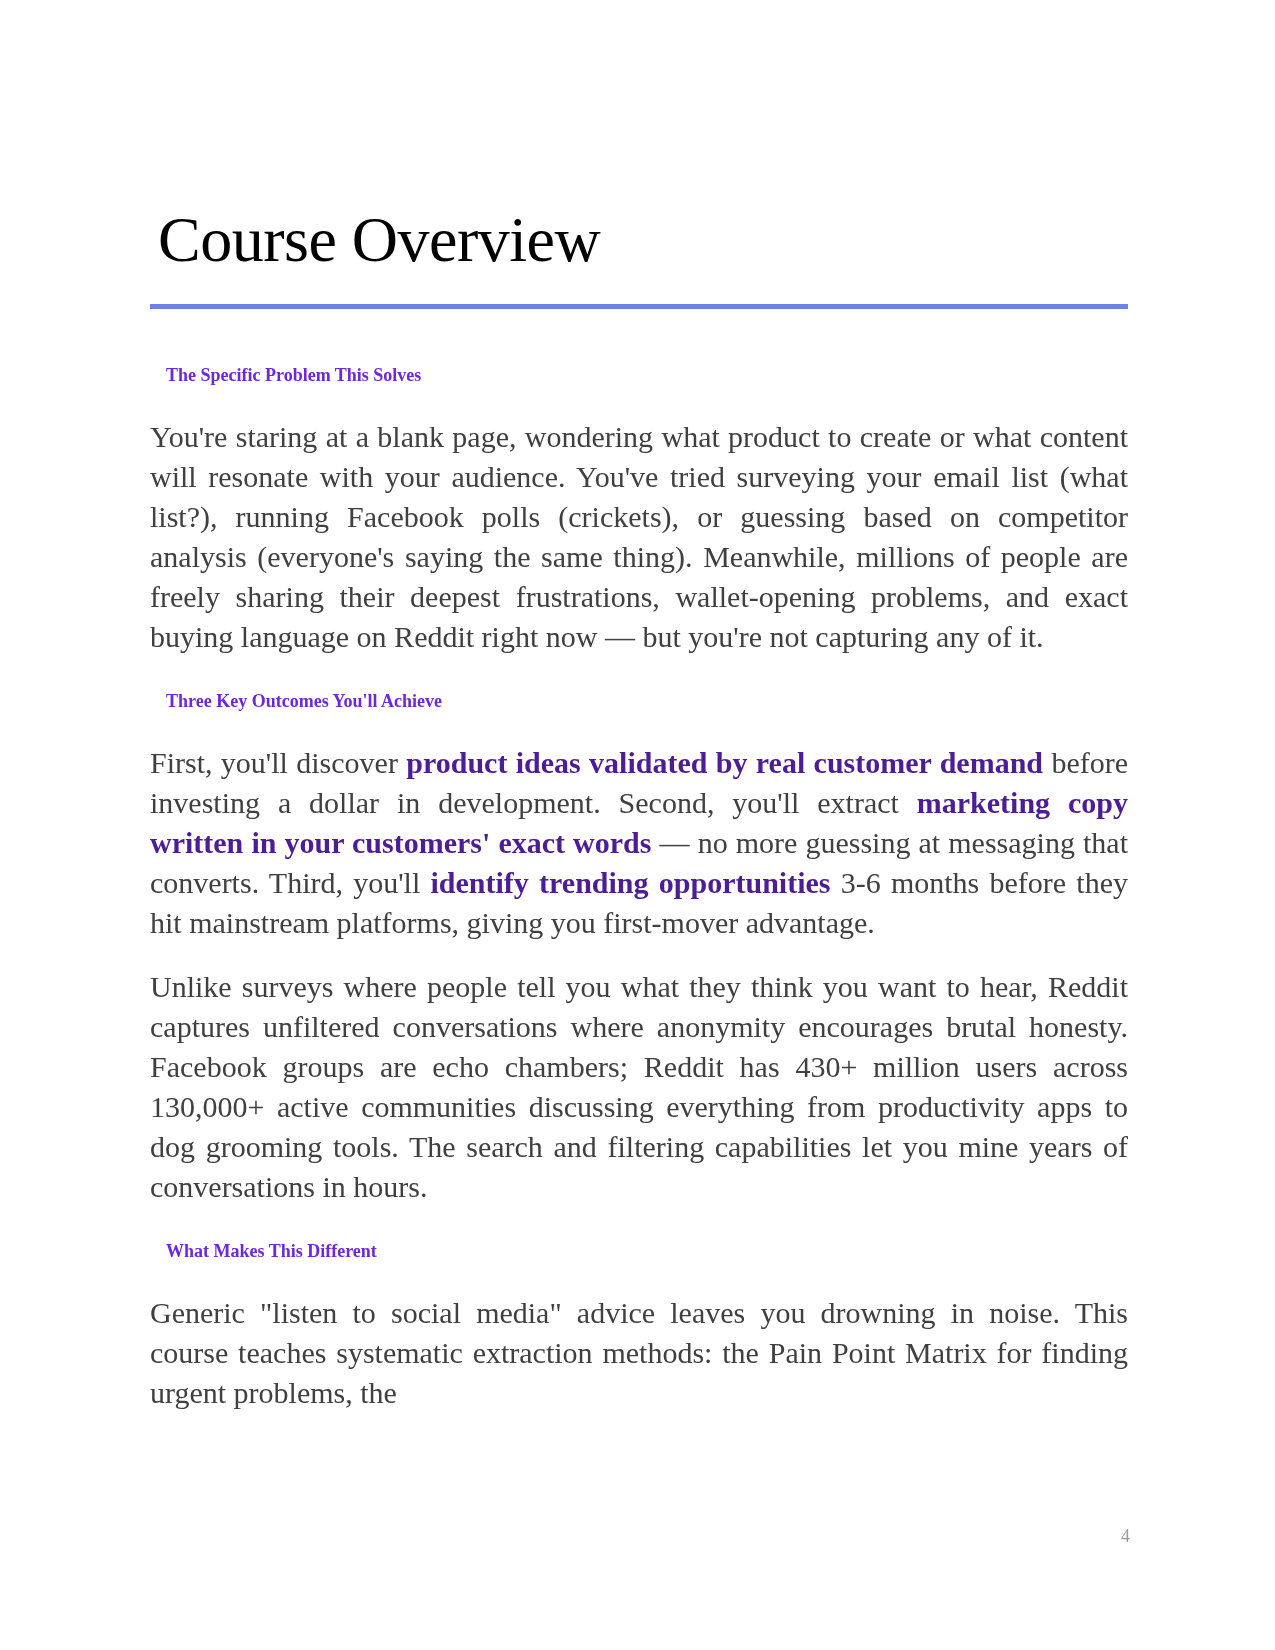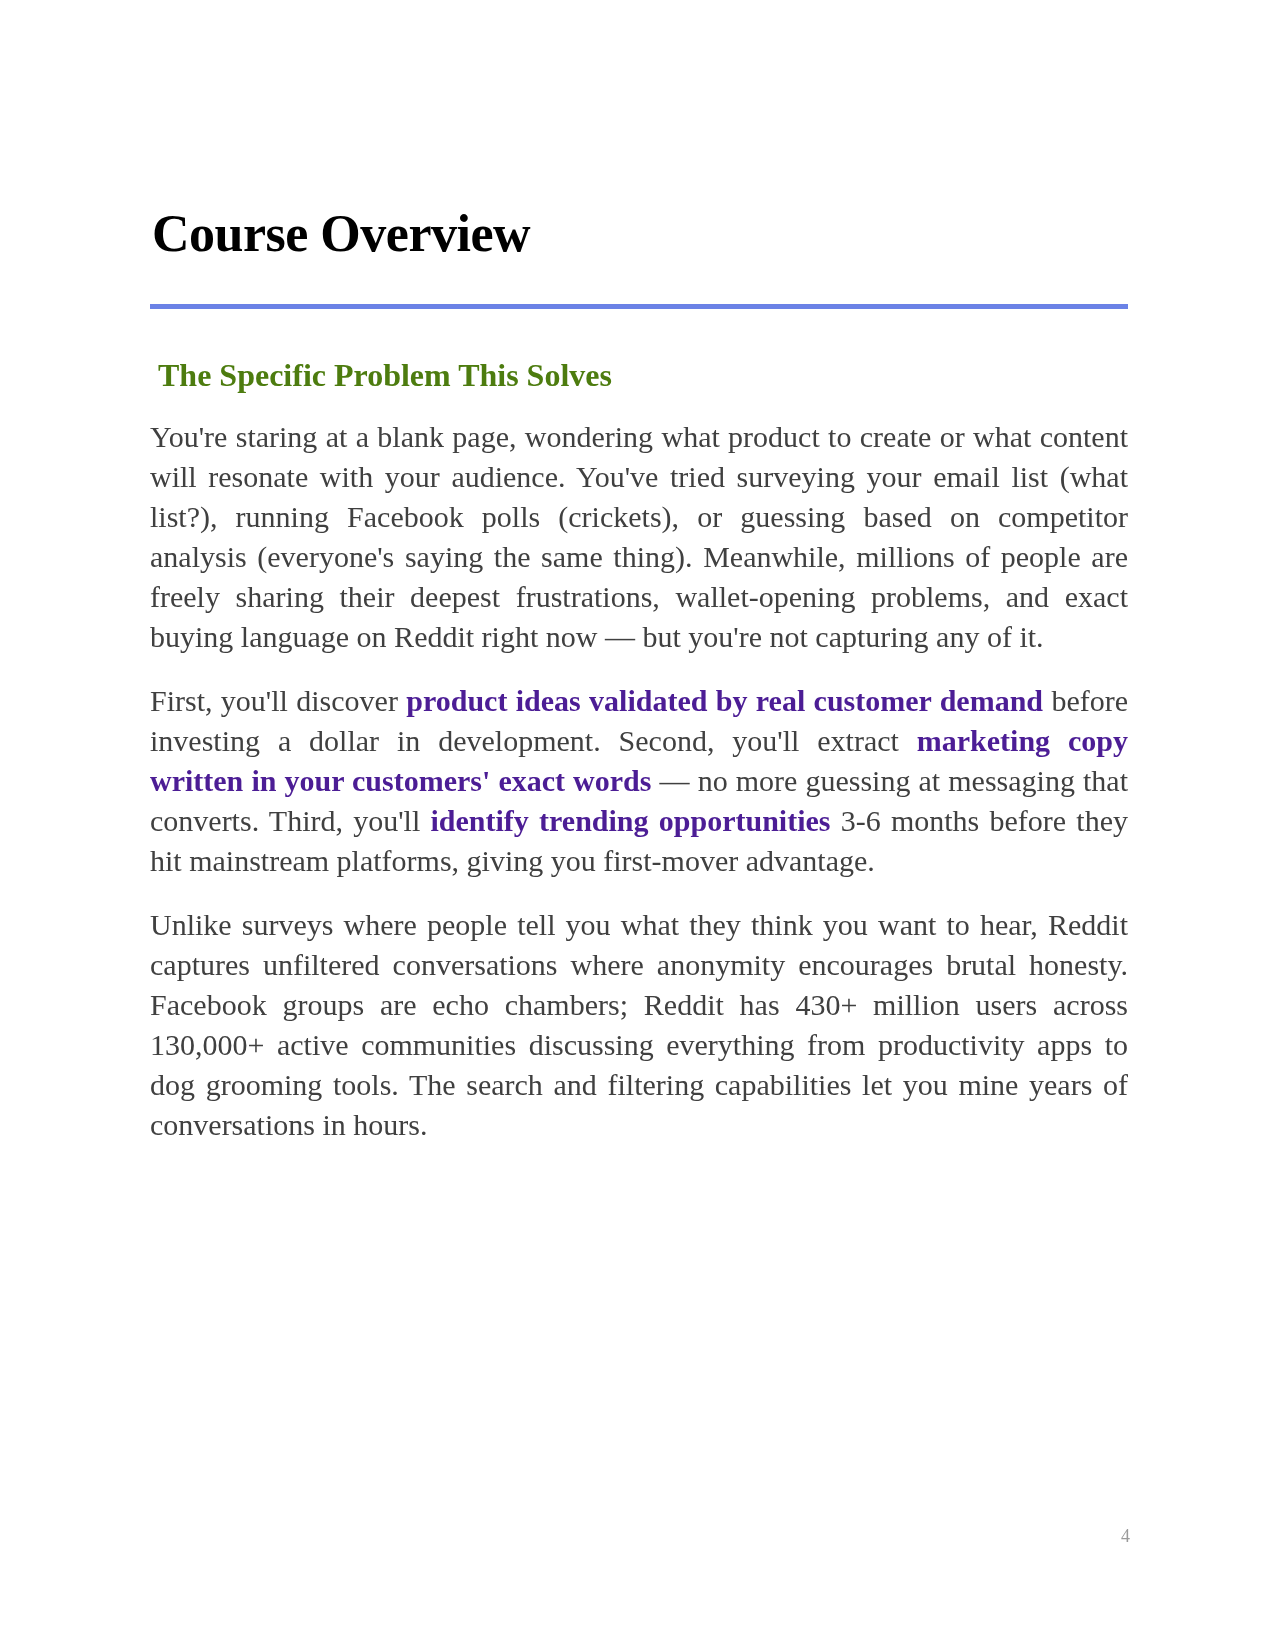--- a/index.html
+++ b/index.html
@@ -2,34 +2,34 @@
 <html><head>
 <meta charset="utf-8">
 <style>
   html, body { margin: 0; padding: 0; background: #ffffff; }
   body { width: 1275px; height: 1650px; position: relative; overflow: hidden; }
   .page {
     position: absolute; left: 150px; top: 0; width: 978px;
     font-family: "DejaVu Serif", "Liberation Serif", serif;
   }
   .title {
-    position: absolute; top: 196px; left: 0; margin: 2px;
+    position: absolute; top: 196px; left: 0; margin: 8px;
     font-family: "Liberation Serif", "DejaVu Serif", serif;
-    font-size: 52px; font-weight: bold; color: #000000; letter-spacing: -0.5px;
+    font-size: 64px; font-weight: normal; color: #000000; letter-spacing: -0.5px;
     line-height: 72px;
   }
   .rule {
     position: absolute; top: 304px; left: 0; width: 978px; height: 5px;
     background: #6b82e6;
   }
   .content { position: absolute; top: 355px; left: 0; width: 978px; }
   .section-heading {
-    margin: 0 0 22px 8px;
+    margin: 0 0 22px 16px;
     font-family: "Liberation Serif", "DejaVu Serif", serif;
-    font-size: 32px; font-weight: bold; color: #4d7c0f; line-height: 40px;
+    font-size: 18px; font-weight: bold; color: #6d28d9; line-height: 40px;
   }
   .para {
     margin: 0 0 24px 0;
     font-family: "Liberation Serif", "DejaVu Serif", serif;
     font-size: 30px; line-height: 40px; color: #404040; text-align: justify;
   }
   .para b { color: #4c1d95; font-weight: bold; }
   .page-number {
     position: absolute; top: 1526px; left: 1110px; width: 20px; text-align: right;
     font-family: "Liberation Serif", "DejaVu Serif", serif;
@@ -42,21 +42,26 @@
 <div class="page">
   <h1 class="title">Course Overview</h1>
   <div class="rule" style="background: rgb(107, 130, 230);"></div>
 
   <div class="content">
     <section>
       <h2 class="section-heading">The Specific Problem This Solves</h2>
       <p class="para"><span>You're staring at a blank page, wondering what product to create or what content will resonate with your audience. You've tried surveying your email list (what list?), running Facebook polls (crickets), or guessing based on competitor analysis (everyone's saying the same thing). Meanwhile, millions of people are freely sharing their deepest frustrations, wallet-opening problems, and exact buying language on Reddit right now — but you're not capturing any of it.</span></p>
     </section>
     <section>
+      <h2 class="section-heading">Three Key Outcomes You'll Achieve</h2>
       <p class="para"><span>First, you'll discover </span><b>product ideas validated by real customer demand</b><span> before investing a dollar in development. Second, you'll extract </span><b>marketing copy written in your customers' exact words</b><span> — no more guessing at messaging that converts. Third, you'll </span><b>identify trending opportunities</b><span> 3-6 months before they hit mainstream platforms, giving you first-mover advantage.</span></p>
     </section>
     <section>
       <p class="para"><span>Unlike surveys where people tell you what they think you want to hear, Reddit captures unfiltered conversations where anonymity encourages brutal honesty. Facebook groups are echo chambers; Reddit has 430+ million users across 130,000+ active communities discussing everything from productivity apps to dog grooming tools. The search and filtering capabilities let you mine years of conversations in hours.</span></p>
+    </section>
+    <section>
+      <h2 class="section-heading">What Makes This Different</h2>
+      <p class="para"><span>Generic "listen to social media" advice leaves you drowning in noise. This course teaches systematic extraction methods: the Pain Point Matrix for finding urgent problems, the</span></p>
     </section>
   </div>
 </div>
 
 <div class="page-number">4</div>
 
 </body></html>

